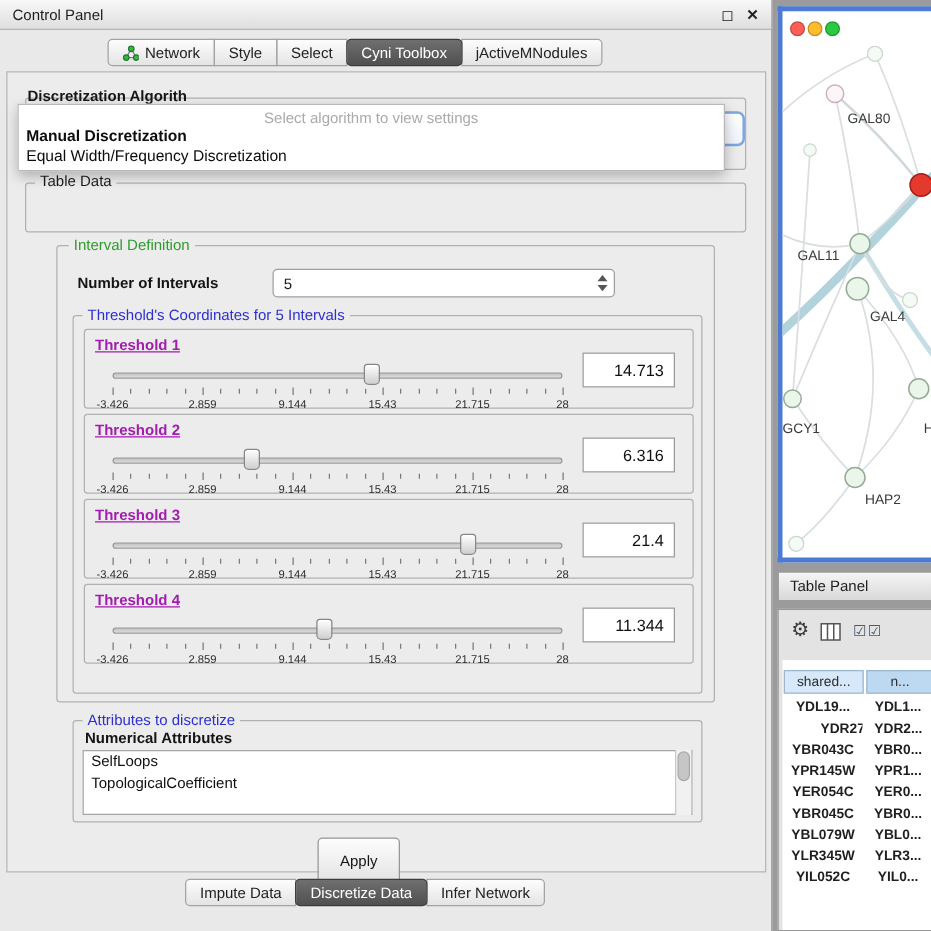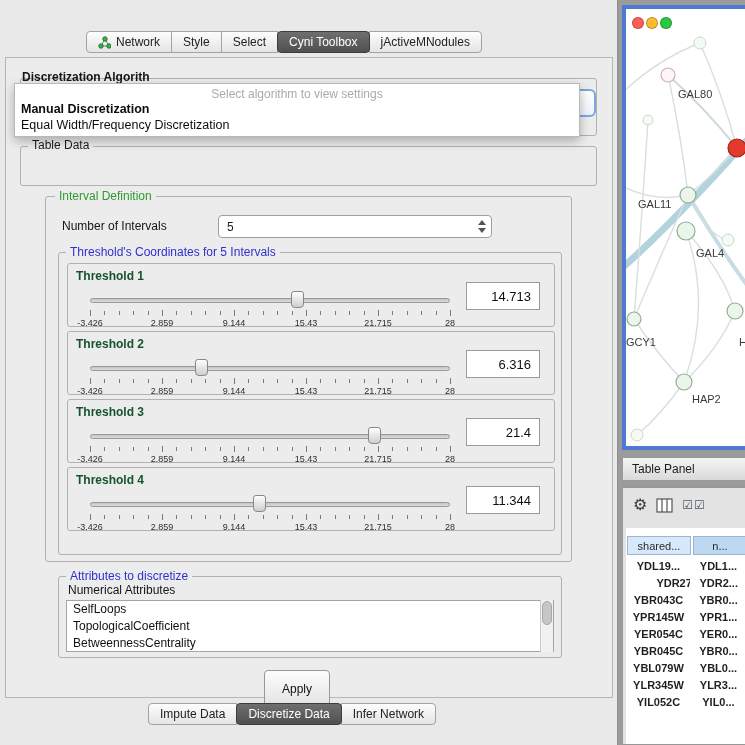--- a/index.html
+++ b/index.html
@@ -56,39 +56,39 @@
 
   .combo-frag { position:absolute; left:522px; top:89px; width:74px; height:28px;
         border:2px solid #7da7dd; border-radius:6px;
         background:linear-gradient(#ffffff,#eef2fb); z-index:10; }
   .algo-label { position:absolute; left:22px; top:70px; font-size:12px; font-weight:bold;
         color:#161616; z-index:5; }
 
   
   .thr { position:absolute; left:8px; width:488px; height:64px; border:1px solid #b1b1b1;
         border-radius:3px; background:#ececec; }
-  .thr-title { position:absolute; left:8px; top:5px; font-size:12px; font-weight:bold; color:#14532d; }
+  .thr-title { position:absolute; left:8px; top:5px; font-size:12px; font-weight:bold; color:#a21caf;text-decoration:underline; }
   .slider { position:absolute; left:22px; top:26px; width:360px; height:36px; }
   .track { position:absolute; left:0; right:0; top:8px; height:5px;
         background:linear-gradient(#c3c3c3,#dcdcdc); border:1px solid #999; border-radius:3px; }
   .thumb { position:absolute; top:1px; width:13px; height:17px; margin-left:-6.5px;
         background:linear-gradient(#fefefe,#cfcfcf); border:1px solid #878787;
         border-radius:3px 3px 4px 4px; box-shadow:inset 0 1px 0 #fff; z-index:2; }
   .ticks { position:absolute; left:0; right:0; top:20px; height:7px; }
   .tick { position:absolute; width:1px; height:4px; top:1px; background:#7a7a7a; }
   .tick.major { height:6px; top:0; }
   .tick-labels { position:absolute; left:0; right:0; top:28px; height:10px;
         font-size:9px; color:#2e2e2e; }
   .tick-label { position:absolute; transform:translateX(-50%); white-space:nowrap; }
   .valbox { position:absolute; right:14px; top:18px; width:74px; height:28px; background:#fff;
         border:1px solid #9a9a9a; font-size:13px; color:#0f0f0f;
         display:flex; align-items:center; justify-content:flex-end; padding-right:8px; }
 
   
-  .sub-label { position:absolute; font-size:12px; font-weight:normal; color:#141414; }
+  .sub-label { position:absolute; font-size:12px; font-weight:bold; color:#141414; }
   .listbox { position:absolute; background:#fff; border:1px solid #a5a5a5; overflow:hidden;
         font-size:12px; }
   .list-item { padding:0 6px; height:17px; line-height:17px; color:#101010; white-space:nowrap; }
   .list-scroll { position:absolute; right:0; top:0; bottom:0; width:13px; background:#f1f1f1;
         border-left:1px solid #c9c9c9; }
   .list-thumb { position:absolute; left:1px; right:1px; top:1px; height:24px;
         background:#c6c6c6; border:1px solid #a8a8a8; border-radius:6px; }
 
   .btn { position:absolute; background:linear-gradient(#fdfdfd,#e2e2e2); border:1px solid #979797;
         border-radius:4px; font-size:12px; color:#141414; display:flex; align-items:center;
@@ -130,20 +130,26 @@
   .tbody { position:absolute; left:1px; top:29px; right:0; bottom:0; overflow:hidden; }
   .tr-row { display:flex; gap:2px; height:17px; }
   .td-cell { font-size:11px; color:#1f1f1f; display:flex; align-items:center;
         justify-content:center; overflow:hidden; white-space:nowrap;font-weight:bold; }
 </style>
 </head>
 <body>
 
 <div class="cp">
 
+  <div class="titlebar">
+    <span>Control Panel</span>
+    <span class="spacer"></span>
+    <span class="win-icon">◻</span>
+    <span class="win-icon" style="font-weight:bold">✕</span>
+  </div>
 
   <div class="tabrow" style="left:86px;top:31px" id="topTabs">
       <div class="tab">
         <svg width="13" height="13">
           <path d="M3 10 L7 3 L11 10 Z" fill="none" stroke="#7a7a7a" stroke-width="1"></path>
           <circle cx="3" cy="10" r="2.2" fill="#39b54a" stroke="#1f7a2d"></circle>
           <circle cx="7" cy="3" r="2.2" fill="#39b54a" stroke="#1f7a2d"></circle>
           <circle cx="11" cy="10" r="2.2" fill="#39b54a" stroke="#1f7a2d"></circle>
         </svg>
         <span>Network</span>
@@ -368,27 +374,26 @@
       </div>
     </div>
   <div class="group-label blue" style="left:66px;top:245px">Threshold's Coordinates for 5 Intervals</div>
 
   <div class="group" style="left:58px;top:576px;width:504px;height:82px"></div>
   <div class="group-label blue" style="left:66px;top:569px">Attributes to discretize</div>
   <div class="sub-label" style="left:68px;top:583px">Numerical Attributes</div>
   <div class="listbox" style="left:66px;top:600px;width:488px;height:52px">
       <div class="list-item">SelfLoops</div>
       <div class="list-item">TopologicalCoefficient</div>
-      <div class="list-item">BetweennessCentrality</div>
     </div>
   <div class="list-scroll" style="position:absolute;left:540px;top:600px;height:52px">
     <div class="list-thumb"></div>
   </div>
 
-  <div class="btn" style="left:264px;top:670px;width:66px;height:38px">Apply</div>
+  <div class="btn" style="left:254px;top:670px;width:66px;height:38px">Apply</div>
 
   <div class="tabrow" style="left:148px;top:703px" id="bottomTabs">
       <div class="tab">
         <span>Impute Data</span>
       </div>
       <div class="tab selected">
         <span>Discretize Data</span>
       </div>
       <div class="tab">
         <span>Infer Network</span>

